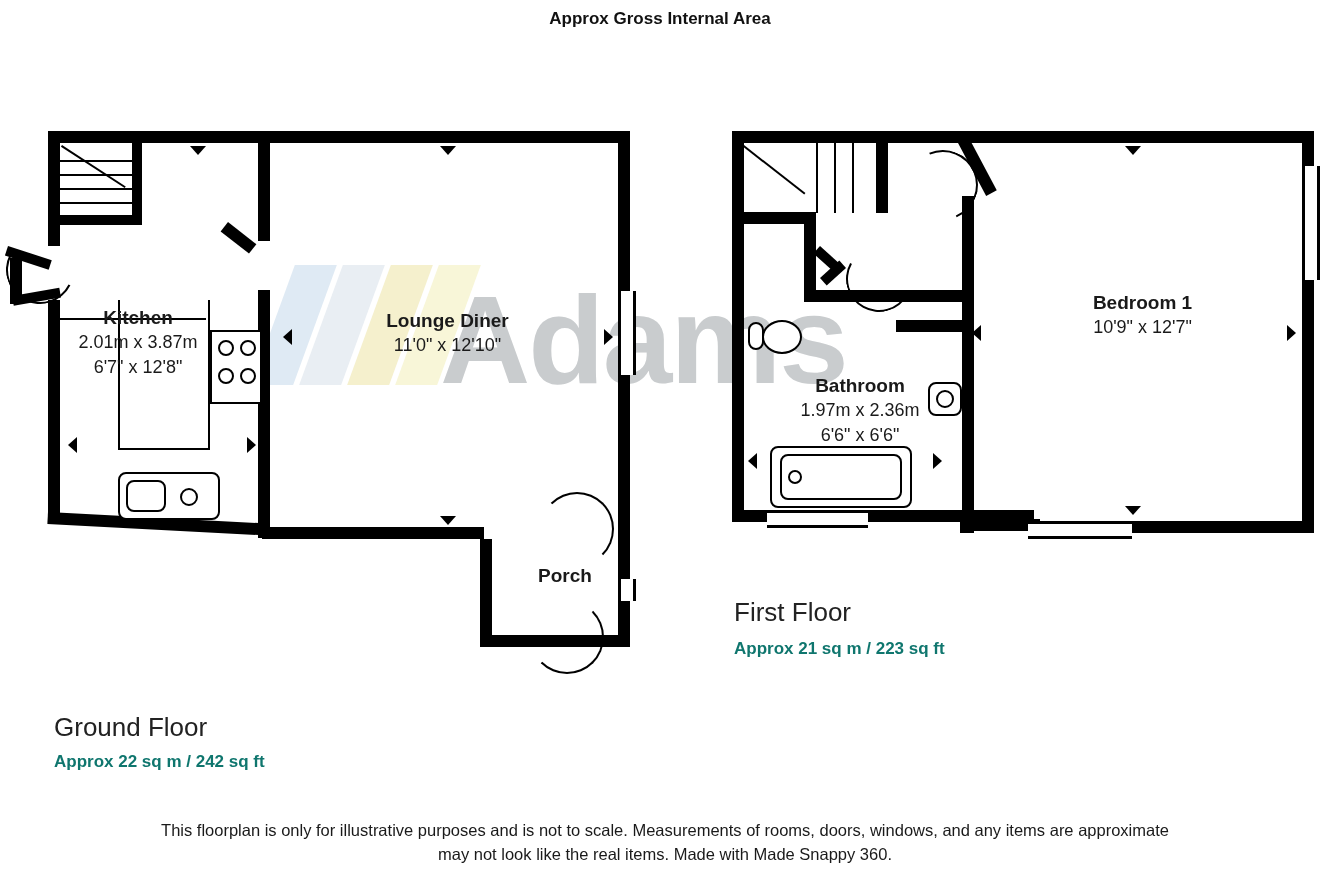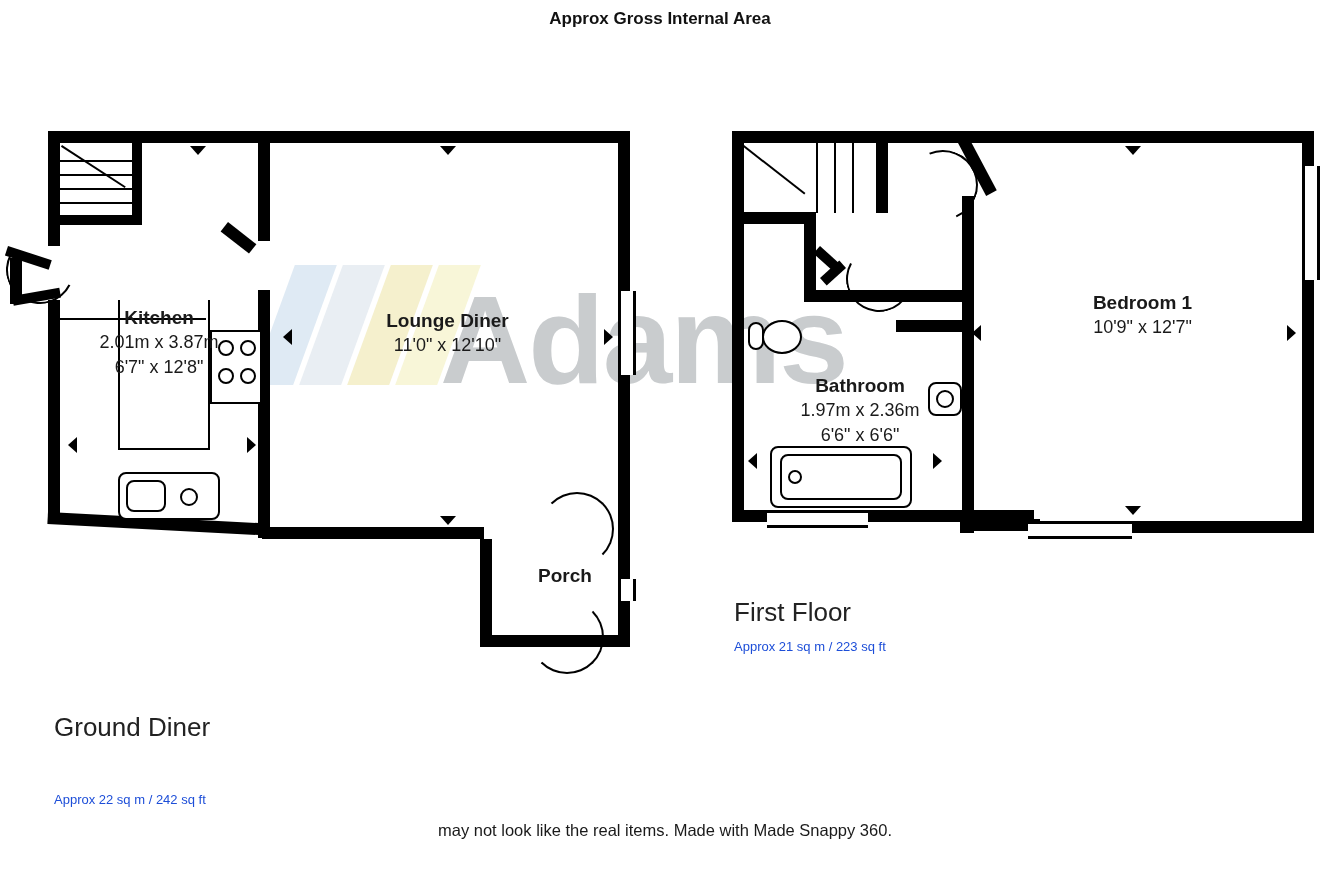--- a/index.html
+++ b/index.html
@@ -101,23 +101,23 @@
   }
 
   
   .floor-title {
     position: absolute;
     font-size: 26px;
     color: #222;
   }
   .floor-sub {
     position: absolute;
-    font-size: 13px;
-    font-weight: normal;
-    color: #1d4ed8;
+    font-size: 17px;
+    font-weight: bold;
+    color: #0f766e;
   }
 
   
   #disclaimer {
     position: absolute;
     left: 60px; top: 818px;
     width: 1210px;
     text-align: center;
     font-size: 16.5px;
     line-height: 24px;
@@ -207,21 +207,21 @@
   <div class="arrow right" style="left:604px; top:329px;"></div>
 
   <div class="wall" style="left:480px; top:539px; width:12px; height:108px;"></div>
   <div class="wall" style="left:480px; top:635px; width:150px; height:12px;"></div>
   <div class="wall" style="left:618px; top:539px; width:12px; height:40px;"></div>
   <div class="wall" style="left:618px; top:600px; width:12px; height:47px;"></div>
   <div class="win vert" style="left:618px; top:579px; width:12px; height:22px;"></div>
   <div class="door-arc" style="left:540px; top:492px; width:70px; height:70px; border-color:#000; border-left-color:transparent; border-bottom-color:transparent;"></div>
   <div class="door-arc" style="left:530px; top:600px; width:70px; height:70px; border-color:#000; border-left-color:transparent; border-top-color:transparent;"></div>
 
-  <div class="room-label" style="left:24px; top:305px; width:270px;">
+  <div class="room-label" style="left:3px; top:305px; width:270px;">
     <span class="nm">Kitchen</span>
     <span class="dim">2.01m x 3.87m</span>
     <span class="dim">6'7" x 12'8"</span>
   </div>
 
   <div class="room-label" style="left:310px; top:308px; width:275px;">
     <span class="nm">Lounge Diner</span>
     <span class="dim">11'0" x 12'10"</span>
   </div>
 
@@ -292,18 +292,19 @@
 
   <div class="room-label" style="left:305px; top:290px; width:275px;">
     <span class="nm">Bedroom 1</span>
     <span class="dim">10'9" x 12'7"</span>
   </div>
 </div>
 
 <div class="floor-title" style="left:734px; top:597px;">First Floor</div>
 <div class="floor-sub" style="left:734px; top:639px;">Approx 21 sq m / 223 sq ft</div>
 
-<div class="floor-title" style="left:54px; top:712px;">Ground Diner</div>
-<div class="floor-sub" style="left:54px; top:792px;">Approx 22 sq m / 242 sq ft</div>
+<div class="floor-title" style="left:54px; top:712px;">Ground Floor</div>
+<div class="floor-sub" style="left:54px; top:752px;">Approx 22 sq m / 242 sq ft</div>
 
 <div id="disclaimer">
+  <div>This floorplan is only for illustrative purposes and is not to scale. Measurements of rooms, doors, windows, and any items are approximate</div>
   <div>may not look like the real items. Made with Made Snappy 360.</div>
 </div>
 
 </body></html>

